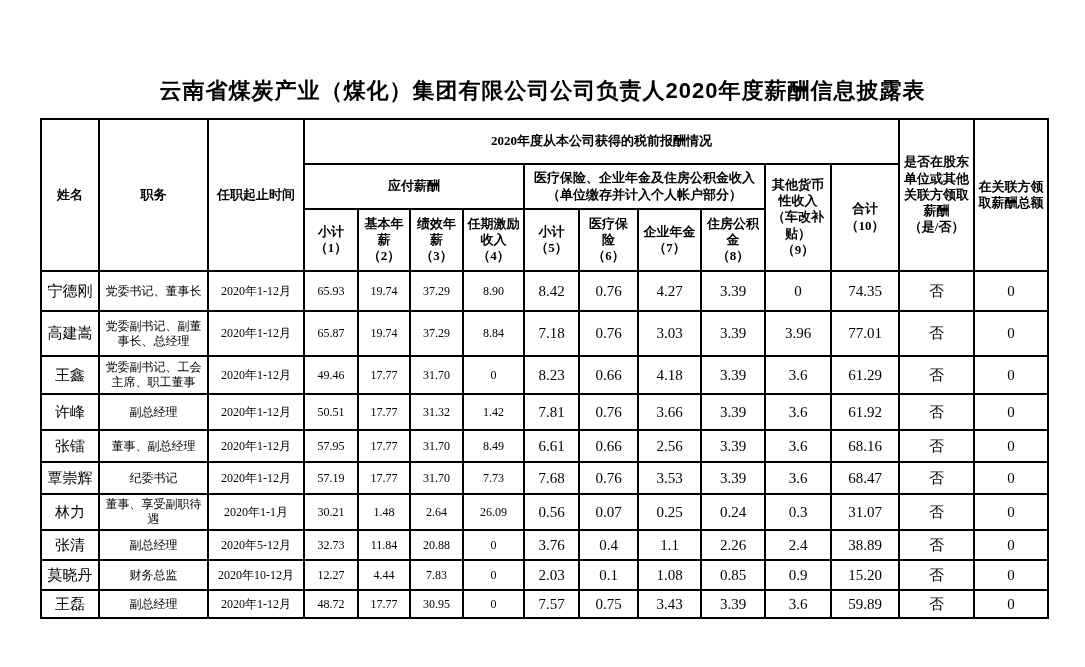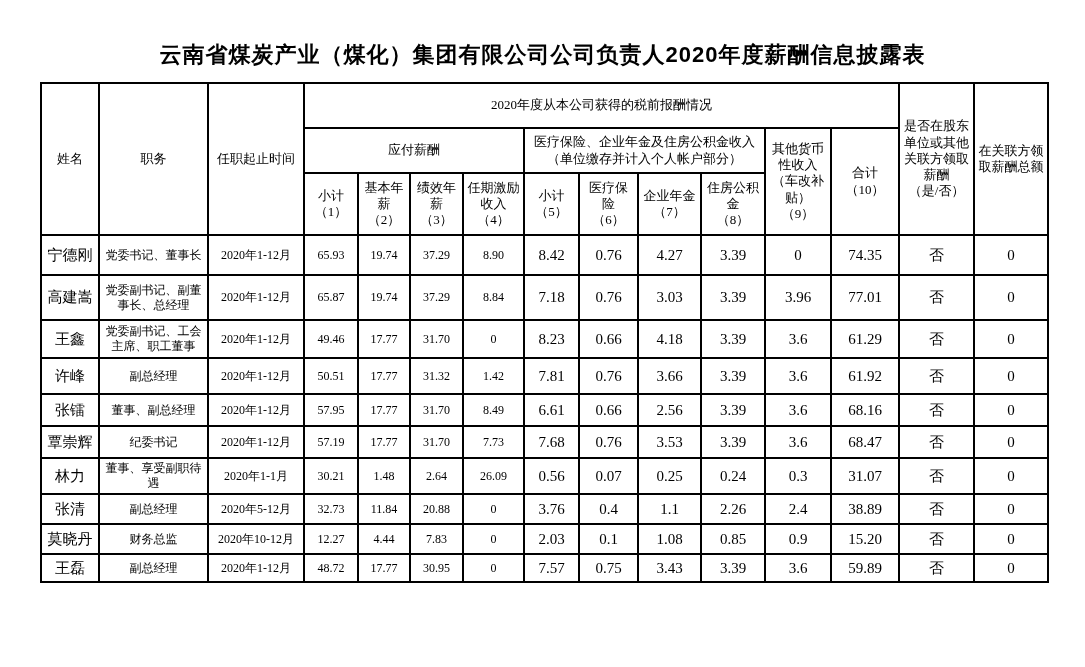--- a/index.html
+++ b/index.html
@@ -4,40 +4,40 @@
 <style>
   * { margin: 0; padding: 0; box-sizing: border-box; }
   html, body { background: #ffffff; }
   body {
     width: 1085px; height: 667px; overflow: hidden;
     font-family: "Liberation Serif", "DejaVu Serif", serif;
     color: #000;
   }
   .page { width: 1085px; height: 667px; position: relative; }
   .doc-title {
-    margin-top: 40px; margin-bottom: 12px;
+    margin-top: 76px; margin-bottom: 12px;
     text-align: center; font-size: 22px; font-weight: bold;
     font-family: "Liberation Sans", "DejaVu Sans", sans-serif;
     letter-spacing: 1px;
   }
   table.salary {
     margin-left: 40px;
     border-collapse: collapse;
     table-layout: fixed;
     width: 1007px;
     border: 2px solid #000;
   }
   table.salary th, table.salary td {
     border: 2px solid #000;
     text-align: center; vertical-align: middle;
     padding: 2px 3px;
     word-break: break-all;
     line-height: 1.25;
   }
-  table.salary th { font-weight: normal; font-size: 13px; }
+  table.salary th { font-weight: bold; font-size: 13px; }
   thead tr.h1 { height: 45px; }
   thead tr.h2 { height: 45px; padding-left: 32px; }
   thead tr.h3 { height: 62px; }
   tbody tr:nth-child(1)  { height: 40px; }
   tbody tr:nth-child(2)  { height: 45px; }
   tbody tr:nth-child(3)  { height: 38px; }
   tbody tr:nth-child(4)  { height: 36px; }
   tbody tr:nth-child(5)  { height: 32px; }
   tbody tr:nth-child(6)  { height: 32px; }
   tbody tr:nth-child(7)  { height: 32px; }

